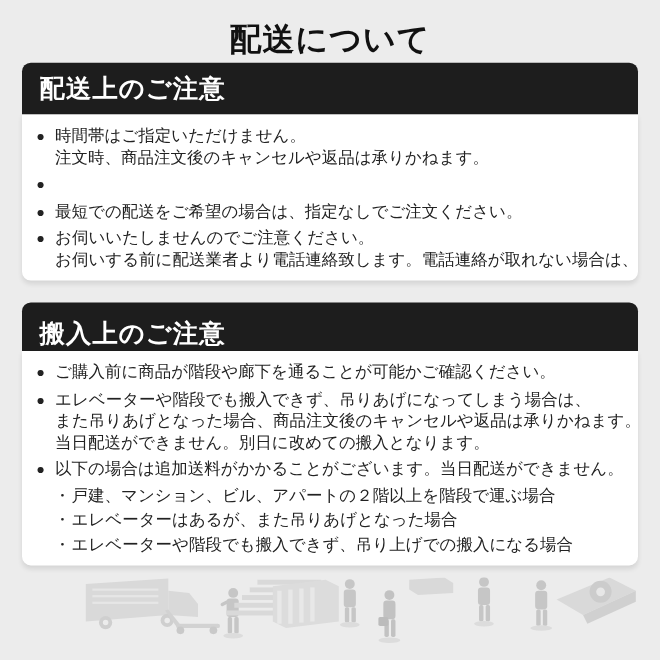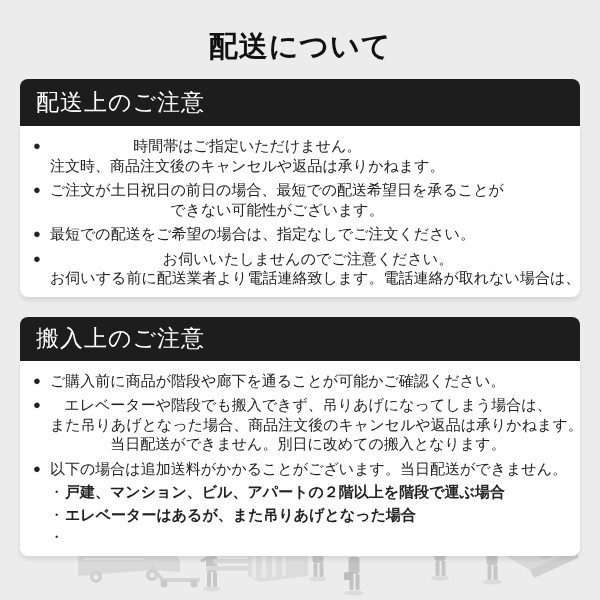--- a/index.html
+++ b/index.html
@@ -5,21 +5,21 @@
   html,body{margin:0;padding:0;}
   body{
     width:600px;height:600px;
     background:#ececec;
     font-family:"Liberation Sans","DejaVu Sans",sans-serif;
     position:relative;
     overflow:hidden;
   }
   .page{position:relative;width:600px;height:600px;}
   .page-title{
-    margin:16px;
+    margin:5px;
     padding-top:11px;
     height:47px;
     text-align:center;
     font-size:29px;
     font-weight:700;
     letter-spacing:1px;
     color:#111;
     box-sizing:border-box;
   }
   .card{
@@ -27,28 +27,28 @@
     z-index:2;
     width:560px;
     margin:0 auto;
   }
   .card + .card{margin-top:20px;}
   .card-header{
     background:#1d1d1d;
     border-radius:8px 8px 0 0;
     color:#ffffff;
     font-size:23px;
-    font-weight:400;
+    font-weight:700;
     letter-spacing:1px;
     padding:0 16px;
     display:flex;
     align-items:center;
     height:47px;
   }
-  .card-2 .card-header{height:44px;}
+  .card-2 .card-header{height:44px;align-items:flex-end;}
   .card-body{
     background:#ffffff;
     border-radius:0 0 8px 8px;
     padding:10px 14px 9px 13px;
     box-shadow:0 3px 5px rgba(0,0,0,0.10);
     overflow:hidden;
   }
   .bullet{
     display:flex;
     font-size:15px;
@@ -56,35 +56,35 @@
     color:#222;
   }
   .bullet + .bullet{margin-top:5px;}
   .marker{
     width:17px;
     flex:none;
     font-size:13px;
     line-height:19.5px;
   }
   .lines{min-width:0;}
-  .lines div{white-space:nowrap;text-align:center;}
+  .lines div{white-space:nowrap;}
   .sub-list{margin:4px 0 0 16px;}
   .sub-bullet{
     display:flex;
     font-size:15px;
     line-height:19.5px;
     color:#222;
     margin-top:3px;
   }
   .sub-marker{
     width:16px;
     flex:none;
     line-height:19.5px;
   }
-  .sub-bullet .text{white-space:nowrap;font-weight:bold;}
+  .sub-bullet .text{white-space:nowrap;}
   .illustration{
     position:absolute;
     left:0;top:520px;
     width:600px;height:80px;
     z-index:1;
   }
 </style>
 </head>
 <body>
 
@@ -101,24 +101,20 @@
       <div class="bullet">
         <span class="marker">●</span>
         <div class="lines">
           <div>時間帯はご指定いただけません。</div>
           <div>注文時、商品注文後のキャンセルや返品は承りかねます。</div>
         </div>
       </div>
 
       <div class="bullet">
         <span class="marker">●</span>
-        <div class="lines">
-          <div>ご注文が土日祝日の前日の場合、最短での配送希望日を承ることが</div>
-          <div>できない可能性がございます。</div>
-        </div>
       </div>
 
       <div class="bullet">
         <span class="marker">●</span>
         <div class="lines">
           <div>最短での配送をご希望の場合は、指定なしでご注文ください。</div>
         </div>
       </div>
 
       <div class="bullet">
@@ -165,20 +161,21 @@
         <div class="sub-bullet">
           <span class="sub-marker">・</span>
           <span class="text">戸建、マンション、ビル、アパートの２階以上を階段で運ぶ場合</span>
         </div>
         <div class="sub-bullet">
           <span class="sub-marker">・</span>
           <span class="text">エレベーターはあるが、また吊りあげとなった場合</span>
         </div>
         <div class="sub-bullet">
           <span class="sub-marker">・</span>
+          <span class="text">エレベーターや階段でも搬入できず、吊り上げでの搬入になる場合</span>
         </div>
       </div>
 
     </div>
   </section>
 
   <div class="illustration">
     <svg width="600" height="80" viewBox="0 0 600 80" xmlns="http://www.w3.org/2000/svg">
 
       <g fill="#d9d9d9">

